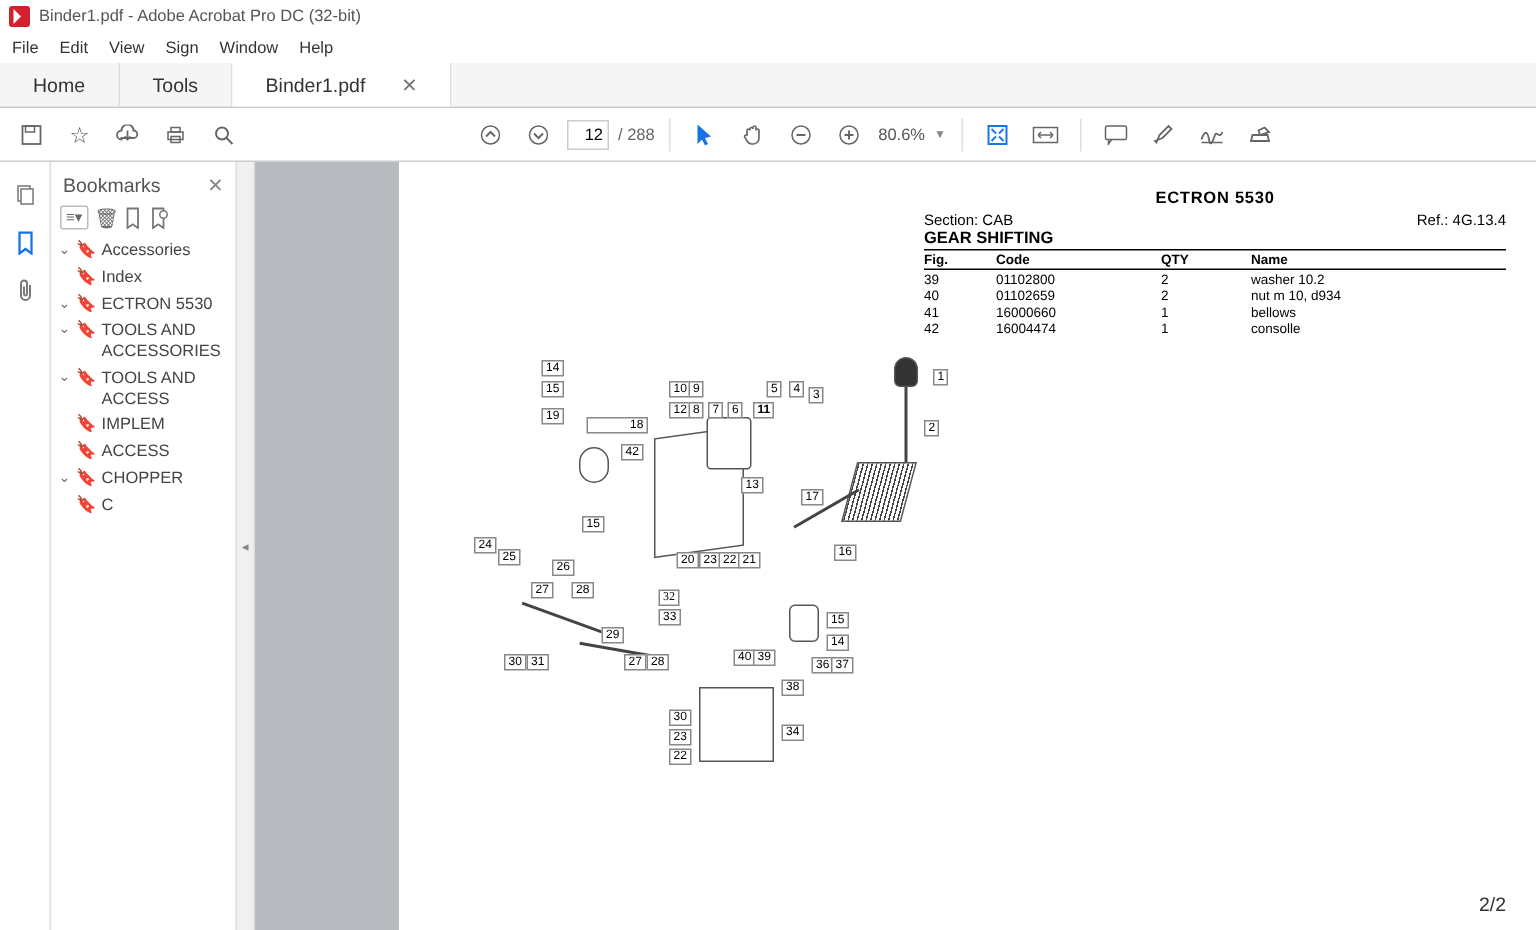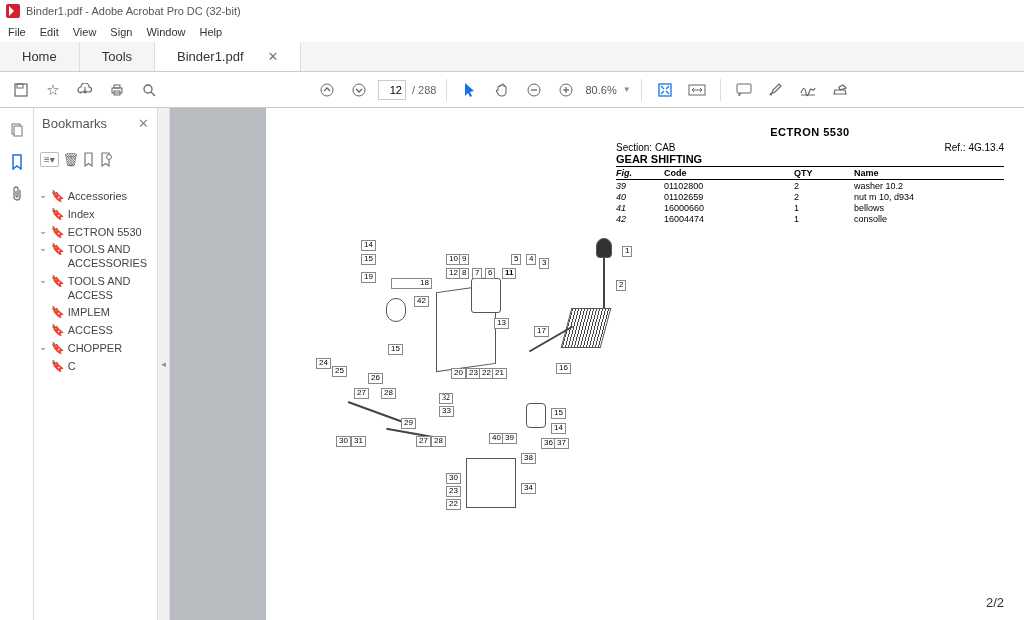--- a/index.html
+++ b/index.html
@@ -34,21 +34,21 @@
 
 
 .main { display: flex; height: calc(620px - 22px - 20px - 30px - 36px); }
 
 
 .rail { width: 34px; border-right: 1px solid #ddd; display: flex; flex-direction: column; align-items: center; padding-top: 12px; gap: 12px; color: #666; }
 .rail .rail-ico { width: 20px; height: 20px; display: flex; align-items: center; justify-content: center; font-size: 15px; cursor: default; }
 .rail .rail-ico.active { color: #1473e6; }
 
 
-.bookmarks { width: 124px; border-right: 1px solid #ddd; display: flex; flex-direction: column; font-size: 11px; color: #444; overflow: hidden; gap: 15px; }
+.bookmarks { width: 124px; border-right: 1px solid #ddd; display: flex; flex-direction: column; font-size: 11px; color: #444; overflow: hidden; }
 .bookmarks .bm-header { display: flex; align-items: center; justify-content: space-between; padding: 8px 8px 6px; font-size: 13px; color: #555; }
 .bookmarks .bm-header .close-x { color: #888; cursor: default; }
 .bookmarks .bm-tools { display: flex; align-items: center; gap: 4px; padding: 0 6px 6px; color: #666; font-size: 13px; }
 .bookmarks .bm-tools .boxed { border: 1px solid #bbb; padding: 1px 3px; font-size: 10px; border-radius: 2px; }
 .bookmarks .tree { overflow: hidden; padding-left: 4px; }
 .bookmarks .tree .row { display: flex; align-items: flex-start; gap: 3px; padding: 2px 0; line-height: 1.25; }
 .bookmarks .tree .tw { width: 10px; text-align: center; color: #666; font-size: 9px; flex-shrink: 0; }
 .bookmarks .tree .bk { color: #888; font-size: 11px; flex-shrink: 0; }
 .bookmarks .tree .lbl { word-break: break-word; }
 .bookmarks .ind1 { padding-left: 10px; }
@@ -67,23 +67,23 @@
 
 .doc-header-block { position: absolute; left: 350px; top: 18px; right: 20px; font-size: 10px; color: #000; }
 .doc-title-center { text-align: center; font-weight: bold; font-size: 11px; margin-bottom: 4px; letter-spacing: 0.5px; }
 .doc-section-row { display: flex; justify-content: space-between; gap: 36px; }
 .doc-subtitle { font-weight: bold; font-size: 11px; }
 .doc-ref { font-size: 10px; }
 
 .doc-table { position: absolute; left: 350px; top: 58px; right: 20px; font-size: 9px; color: #000; }
 .doc-table .thead, .doc-table .trow { display: flex; }
 .doc-table .thead { font-weight: bold; border-top: 1.5px solid #000; border-bottom: 1px solid #000; padding: 1px 0; }
-.doc-table .c-fig { width: 48px; font-style: italic; }
+.doc-table .c-fig { width: 48px; }
 .doc-table .c-code { width: 110px; }
-.doc-table .c-qty { width: 60px; margin-left: 20px; }
+.doc-table .c-qty { width: 60px; }
 .doc-table .c-name { flex: 1; }
 .doc-table .trow { padding-top: 1px; }
 
 
 .diagram { position: absolute; left: 30px; top: 130px; width: 340px; height: 280px; }
 .diagram .piece { position: absolute; background: #fff; border: 1px solid #555; }
 .diagram .callout { position: absolute; font-size: 8px; background: #fff; border: 1px solid #888; padding: 0 2px; line-height: 1.1; color: #000; }
 .diagram .line { position: absolute; background: #444; }
 
 .page-num { position: absolute; right: 20px; bottom: 10px; font-size: 13px; color: #333; }

